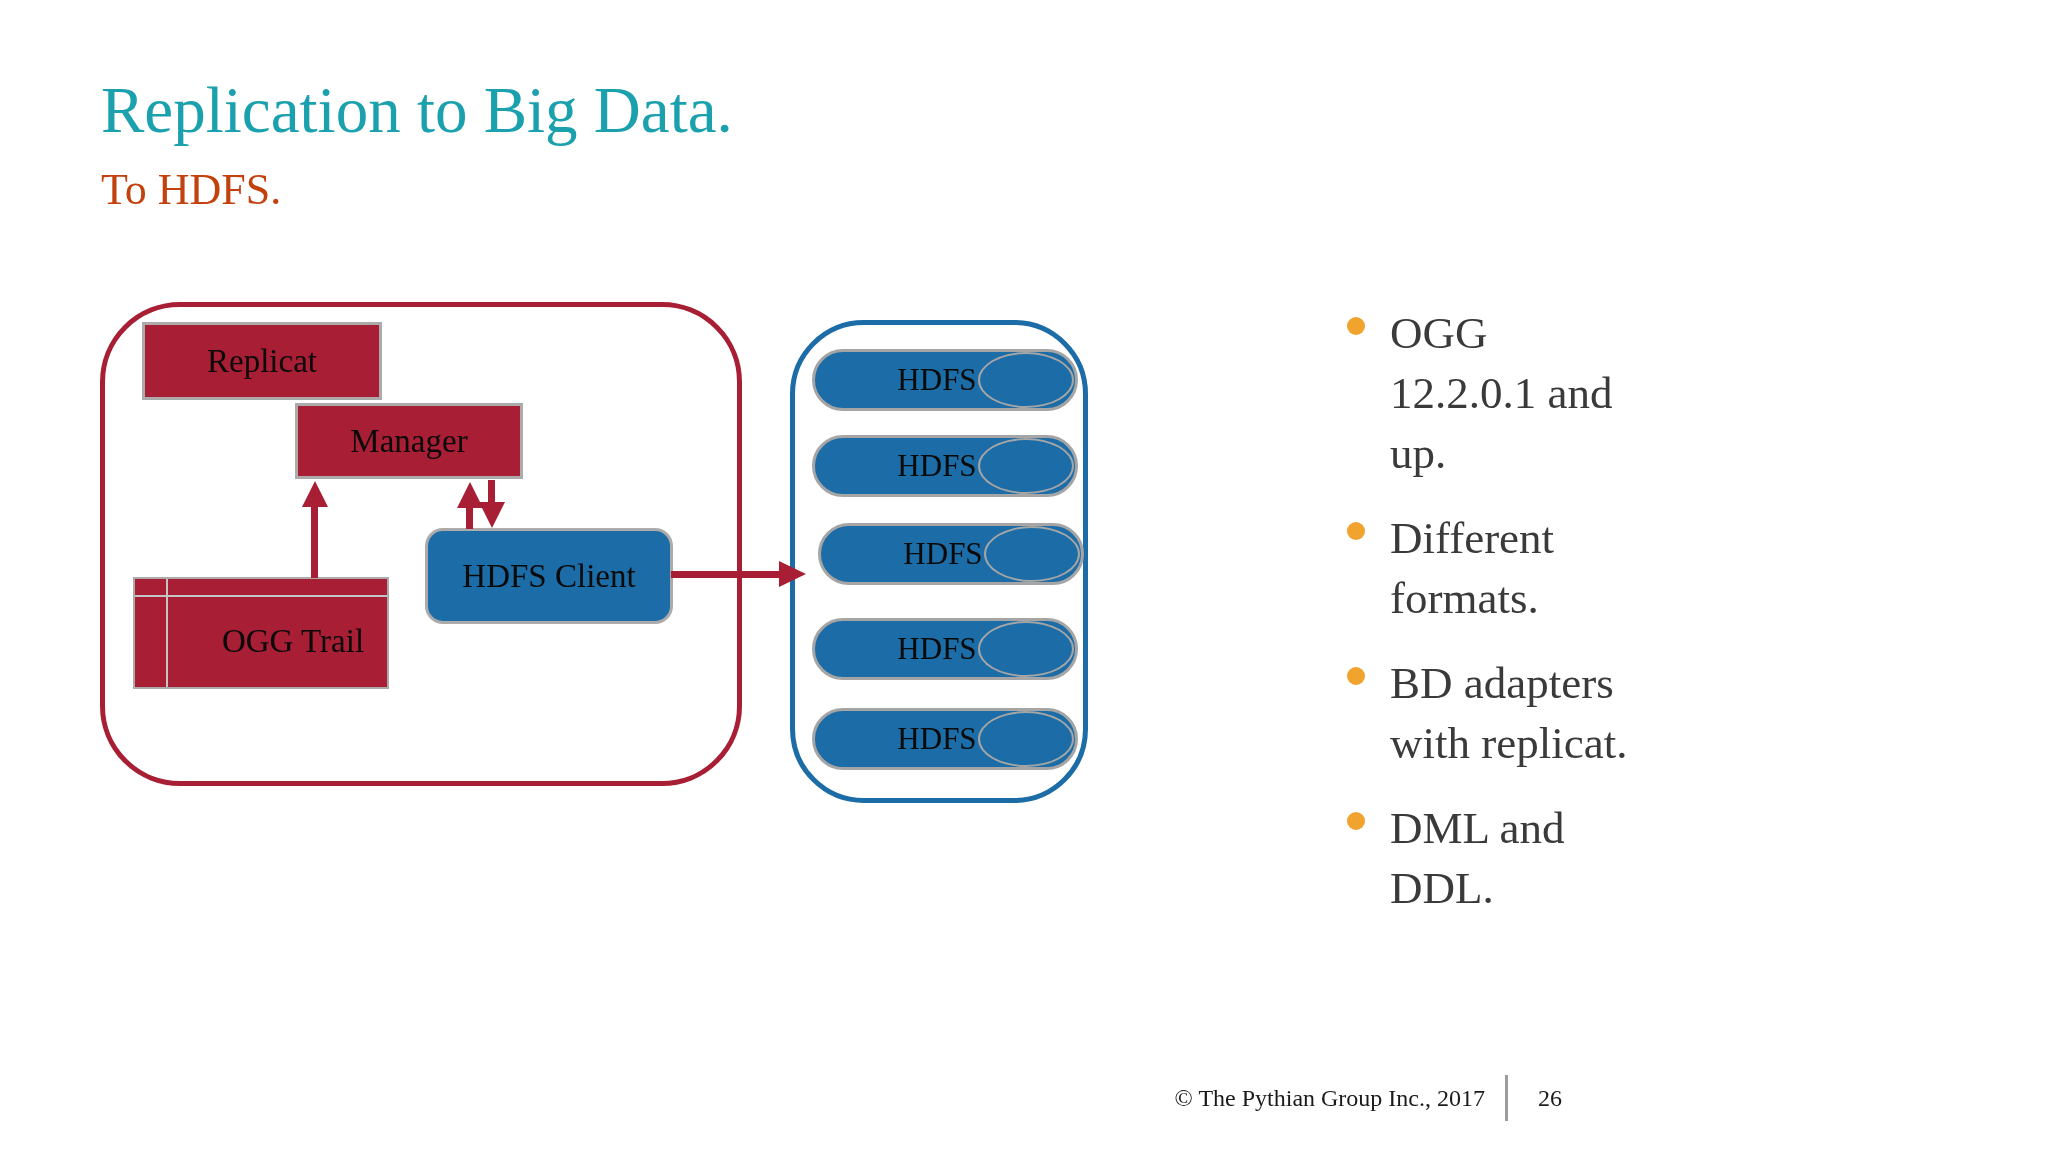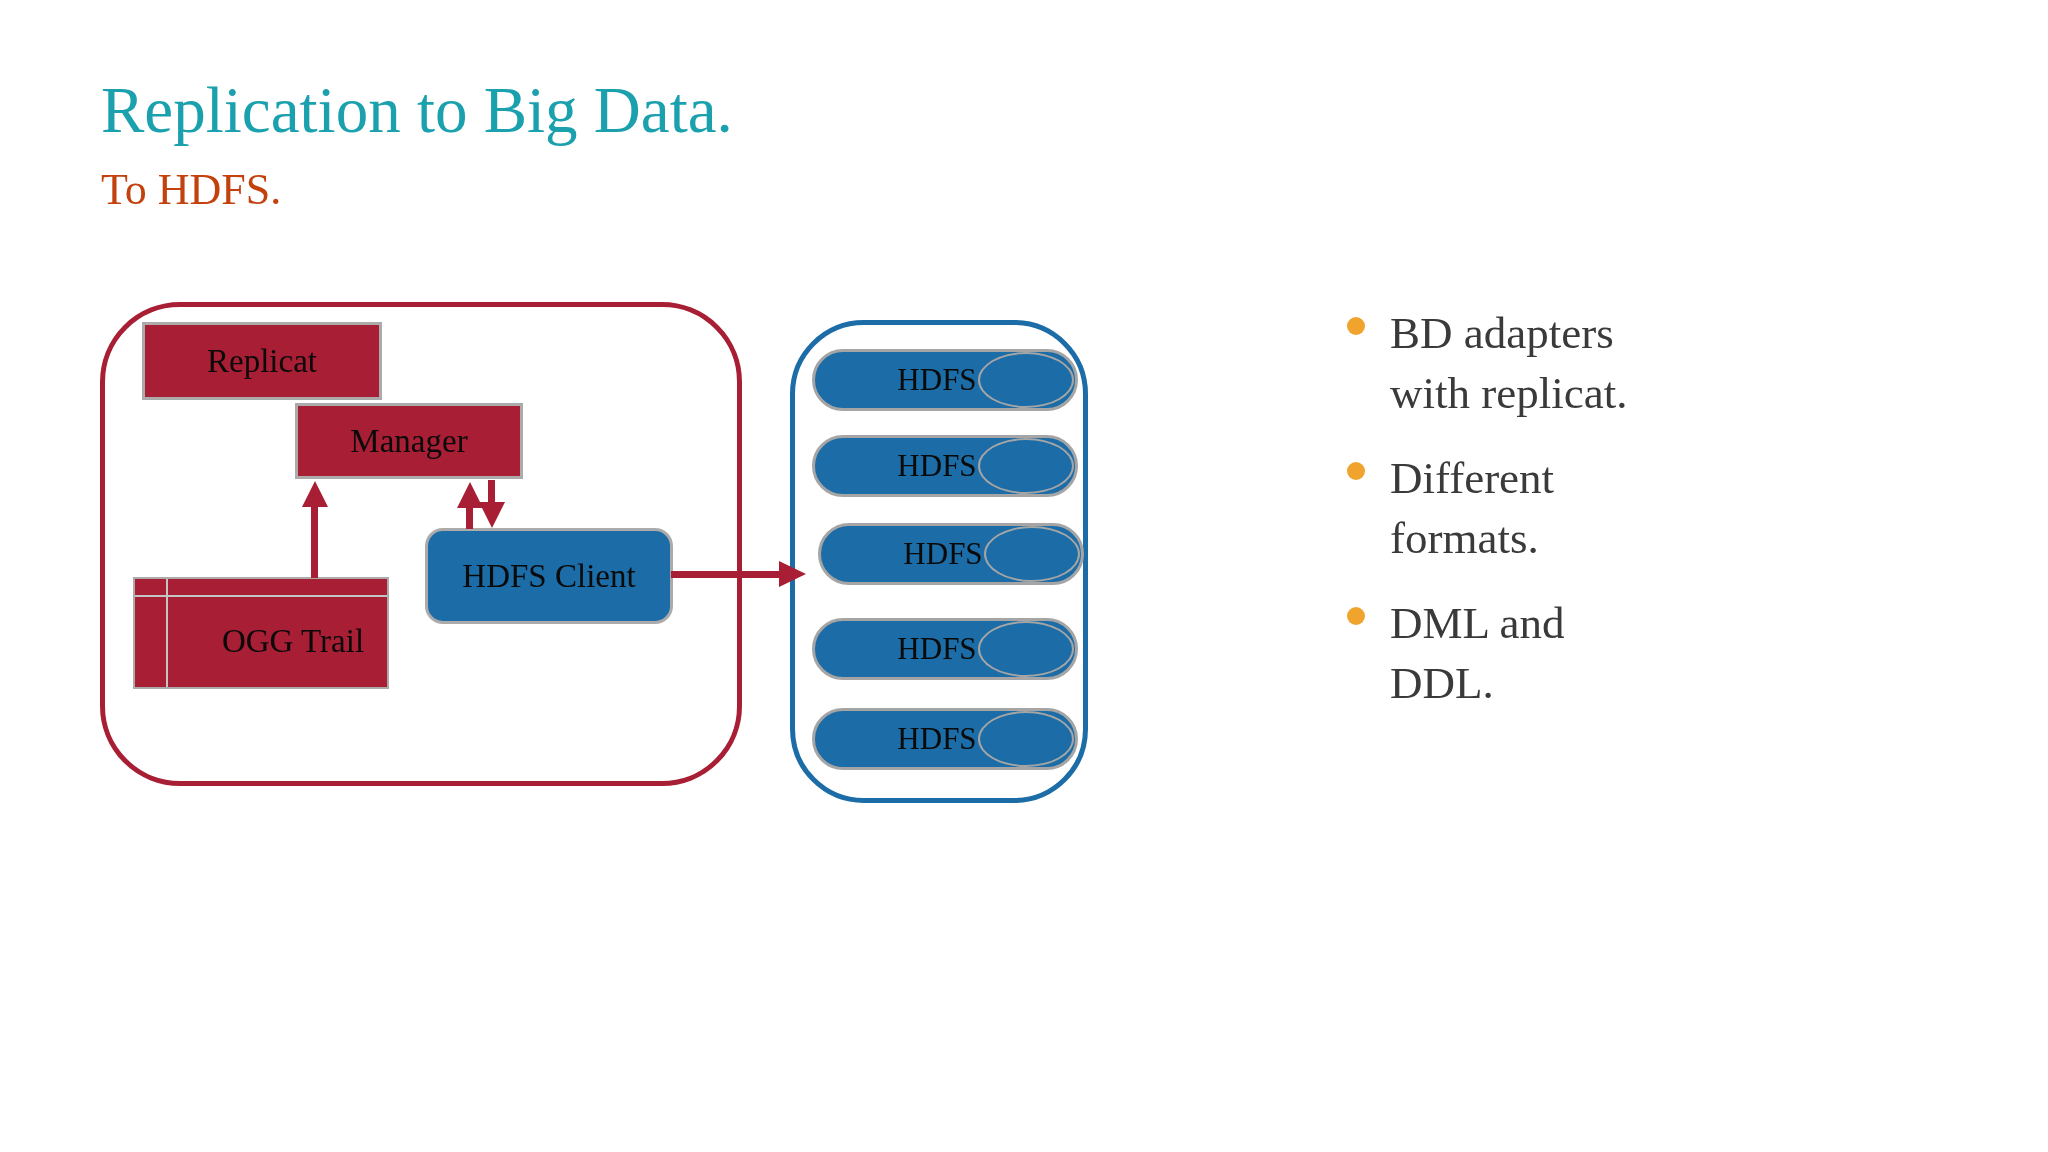--- a/index.html
+++ b/index.html
@@ -166,26 +166,35 @@
     <div class="pill pill5">
       <span class="pill-label">HDFS</span>
       <span class="pill-ellipse"></span>
     </div>
 
   </div>
 
   <ul class="bullets">
     <li class="bullet">
       <span class="dot"></span>
+      <span>OGG 12.2.0.1 and up.</span>
+    </li>
+    <li class="bullet">
+      <span class="dot"></span>
+      <span>Different formats.</span>
+    </li>
+    <li class="bullet">
+      <span class="dot"></span>
       <span>BD adapters with replicat.</span>
     </li>
     <li class="bullet">
       <span class="dot"></span>
-      <span>Different formats.</span>
-    </li>
-    <li class="bullet">
-      <span class="dot"></span>
       <span>DML and DDL.</span>
     </li>
   </ul>
 
+  <div class="footer">
+    <span class="copyright">©  The Pythian Group Inc., 2017</span>
+    <span class="footer-divider"></span>
+    <span class="page-number">26</span>
+  </div>
 
 </div>
 
 </body></html>

